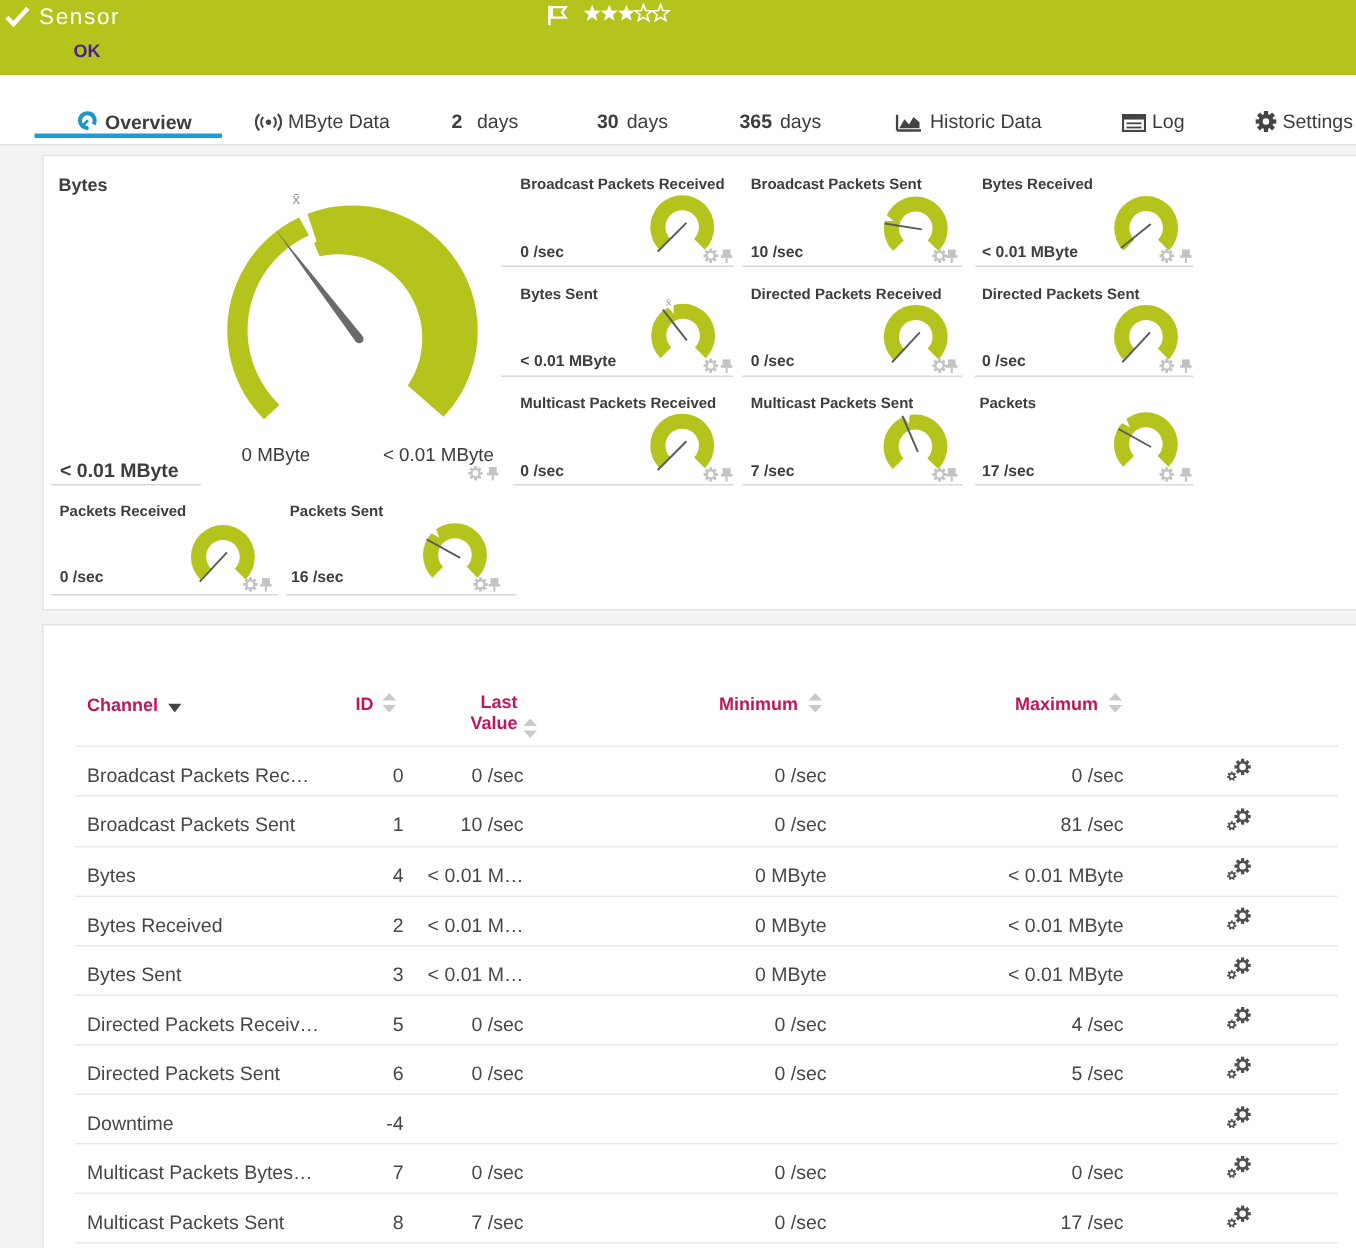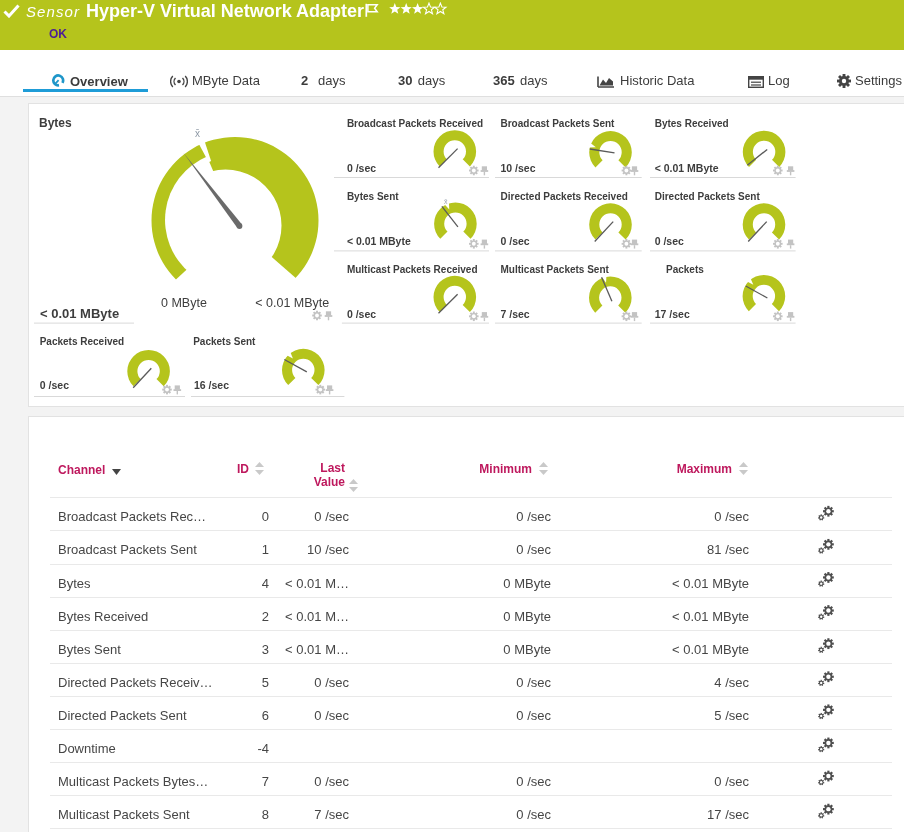--- a/index.html
+++ b/index.html
@@ -1,17 +1,17 @@
 <!DOCTYPE html>
 <html><head><meta charset="utf-8"><style>
 * { margin:0; padding:0; box-sizing:border-box; }
 body { width:904px; height:832px; overflow:hidden; position:relative;
   font-family:"Liberation Sans", sans-serif; background:#f3f3f3; }
 .ghead { position:absolute; left:0; top:0; width:904px; height:50px; background:#b5c41c; }
-.sensor { position:absolute; left:26px; top:3px; font-style:italic; font-size:15px; letter-spacing:1.1px; color:#fff; }
+.sensor { position:absolute; left:26px; top:3px; font-size:15px; letter-spacing:1.1px; color:#fff; }
 .sname { position:absolute; left:86px; top:1px; font-weight:bold; font-size:18px; color:#fff; }
 .ok { position:absolute; left:49px; top:27px; font-weight:bold; font-size:12px; color:#4c1d95; }
 .tabbar { position:absolute; left:0; top:50px; width:904px; height:47px; background:#fff; border-bottom:1px solid #dfdfdf; }
 .tab { position:absolute; top:73px; font-size:13px; color:#3c3c3c; }
 .tabb { font-weight:bold; }
 .uline { position:absolute; left:23px; top:89px; width:125px; height:3px; background:#1e9cd7; }
 .panel { position:absolute; left:28px; width:888px; background:#fff; border:1px solid #e2e2e2; }
 .gpanel { top:103px; height:304px; }
 .tpanel { top:416px; height:424px; }
 .gt { position:absolute; font-size:10px; font-weight:bold; color:#3d3d3d; white-space:nowrap; }
@@ -27,21 +27,20 @@
 .c2 { right:646px; text-align:right; }
 .c3 { right:566px; text-align:right; }
 .c4 { right:364px; text-align:right; }
 .c5 { right:166px; text-align:right; }
 </style></head><body>
 <div class="ghead">
   <svg width="17" height="14" viewBox="0 0 17 14" style="position:absolute;left:3px;top:4px">
       <path d="M1.5 7.5 L6 12 L15.5 1.5" fill="none" stroke="#fff" stroke-width="3"></path>
     </svg>
   <div class="sensor">Sensor</div>
-  <div class="sname">Hyper-V Virtual Network Adapter</div>
   <svg width="16" height="16" viewBox="0 0 16 16" style="position:absolute;left:364px;top:3px">
       <line x1="2.3" y1="0.8" x2="2.3" y2="13.8" stroke="#fff" stroke-width="1.7"></line>
       <path d="M3.9 1.7 H13.2 L10.6 5.2 L13.2 8.7 H3.9 Z" fill="none" stroke="#fff" stroke-width="1.5"></path>
     </svg>
   <svg width="60" height="15" viewBox="0 0 60 15" style="position:absolute;left:389px;top:2px">
       <polygon points="5.8,1.1 7.3,5.0 11.4,5.2 8.2,7.8 9.3,11.8 5.8,9.5 2.3,11.8 3.4,7.8 0.2,5.2 4.3,5.0" fill="#fff"></polygon>
       <polygon points="17.2,1.1 18.7,5.0 22.8,5.2 19.6,7.8 20.7,11.8 17.2,9.5 13.7,11.8 14.8,7.8 11.6,5.2 15.7,5.0" fill="#fff"></polygon>
       <polygon points="28.6,1.1 30.1,5.0 34.2,5.2 31.0,7.8 32.1,11.8 28.6,9.5 25.1,11.8 26.2,7.8 23.0,5.2 27.1,5.0" fill="#fff"></polygon>
       <polygon points="40.0,1.1 41.5,5.0 45.6,5.2 42.4,7.8 43.5,11.8 40.0,9.5 36.5,11.8 37.6,7.8 34.4,5.2 38.5,5.0" fill="none" stroke="#fff" stroke-width="1.1"></polygon>
       <polygon points="51.4,1.1 52.9,5.0 57.0,5.2 53.8,7.8 54.9,11.8 51.4,9.5 47.9,11.8 49.0,7.8 45.8,5.2 49.9,5.0" fill="none" stroke="#fff" stroke-width="1.1"></polygon>
@@ -358,21 +357,21 @@
     <div class="gt" style="left:317.9px;top:86.9px">Bytes Sent</div>
     <div class="gv" style="left:317.9px;top:131.3px">&lt; 0.01 MByte</div>
     <div class="gt" style="left:471.5px;top:86.9px">Directed Packets Received</div>
     <div class="gv" style="left:471.5px;top:131.3px">0 /sec</div>
     <div class="gt" style="left:625.7px;top:86.9px">Directed Packets Sent</div>
     <div class="gv" style="left:625.7px;top:131.3px">0 /sec</div>
     <div class="gt" style="left:317.9px;top:160.2px">Multicast Packets Received</div>
     <div class="gv" style="left:317.9px;top:203.6px">0 /sec</div>
     <div class="gt" style="left:471.5px;top:160.2px">Multicast Packets Sent</div>
     <div class="gv" style="left:471.5px;top:203.6px">7 /sec</div>
-    <div class="gt" style="left:637px;top:160.2px">Packets</div>
+    <div class="gt" style="left:624px;top:160.2px">Packets</div>
     <div class="gv" style="left:625.7px;top:203.6px">17 /sec</div>
     <div class="gt" style="left:10.7px;top:231.7px">Packets Received</div>
     <div class="gv" style="left:10.8px;top:275.4px">0 /sec</div>
     <div class="gt" style="left:164.2px;top:231.7px">Packets Sent</div>
     <div class="gv" style="left:165.0px;top:275.4px">16 /sec</div>
     <div class="gt2" style="left:10.0px;top:11.5px">Bytes</div>
     <div class="gbv" style="left:11.0px;top:201.5px">&lt; 0.01 MByte</div>
     <div class="gsc" style="left:132.0px;top:191.7px">0 MByte</div>
     <div class="gsc" style="left:226.3px;top:191.7px">&lt; 0.01 MByte</div>
     <div class="gxb" style="left:166px;top:24px">x̄</div>

